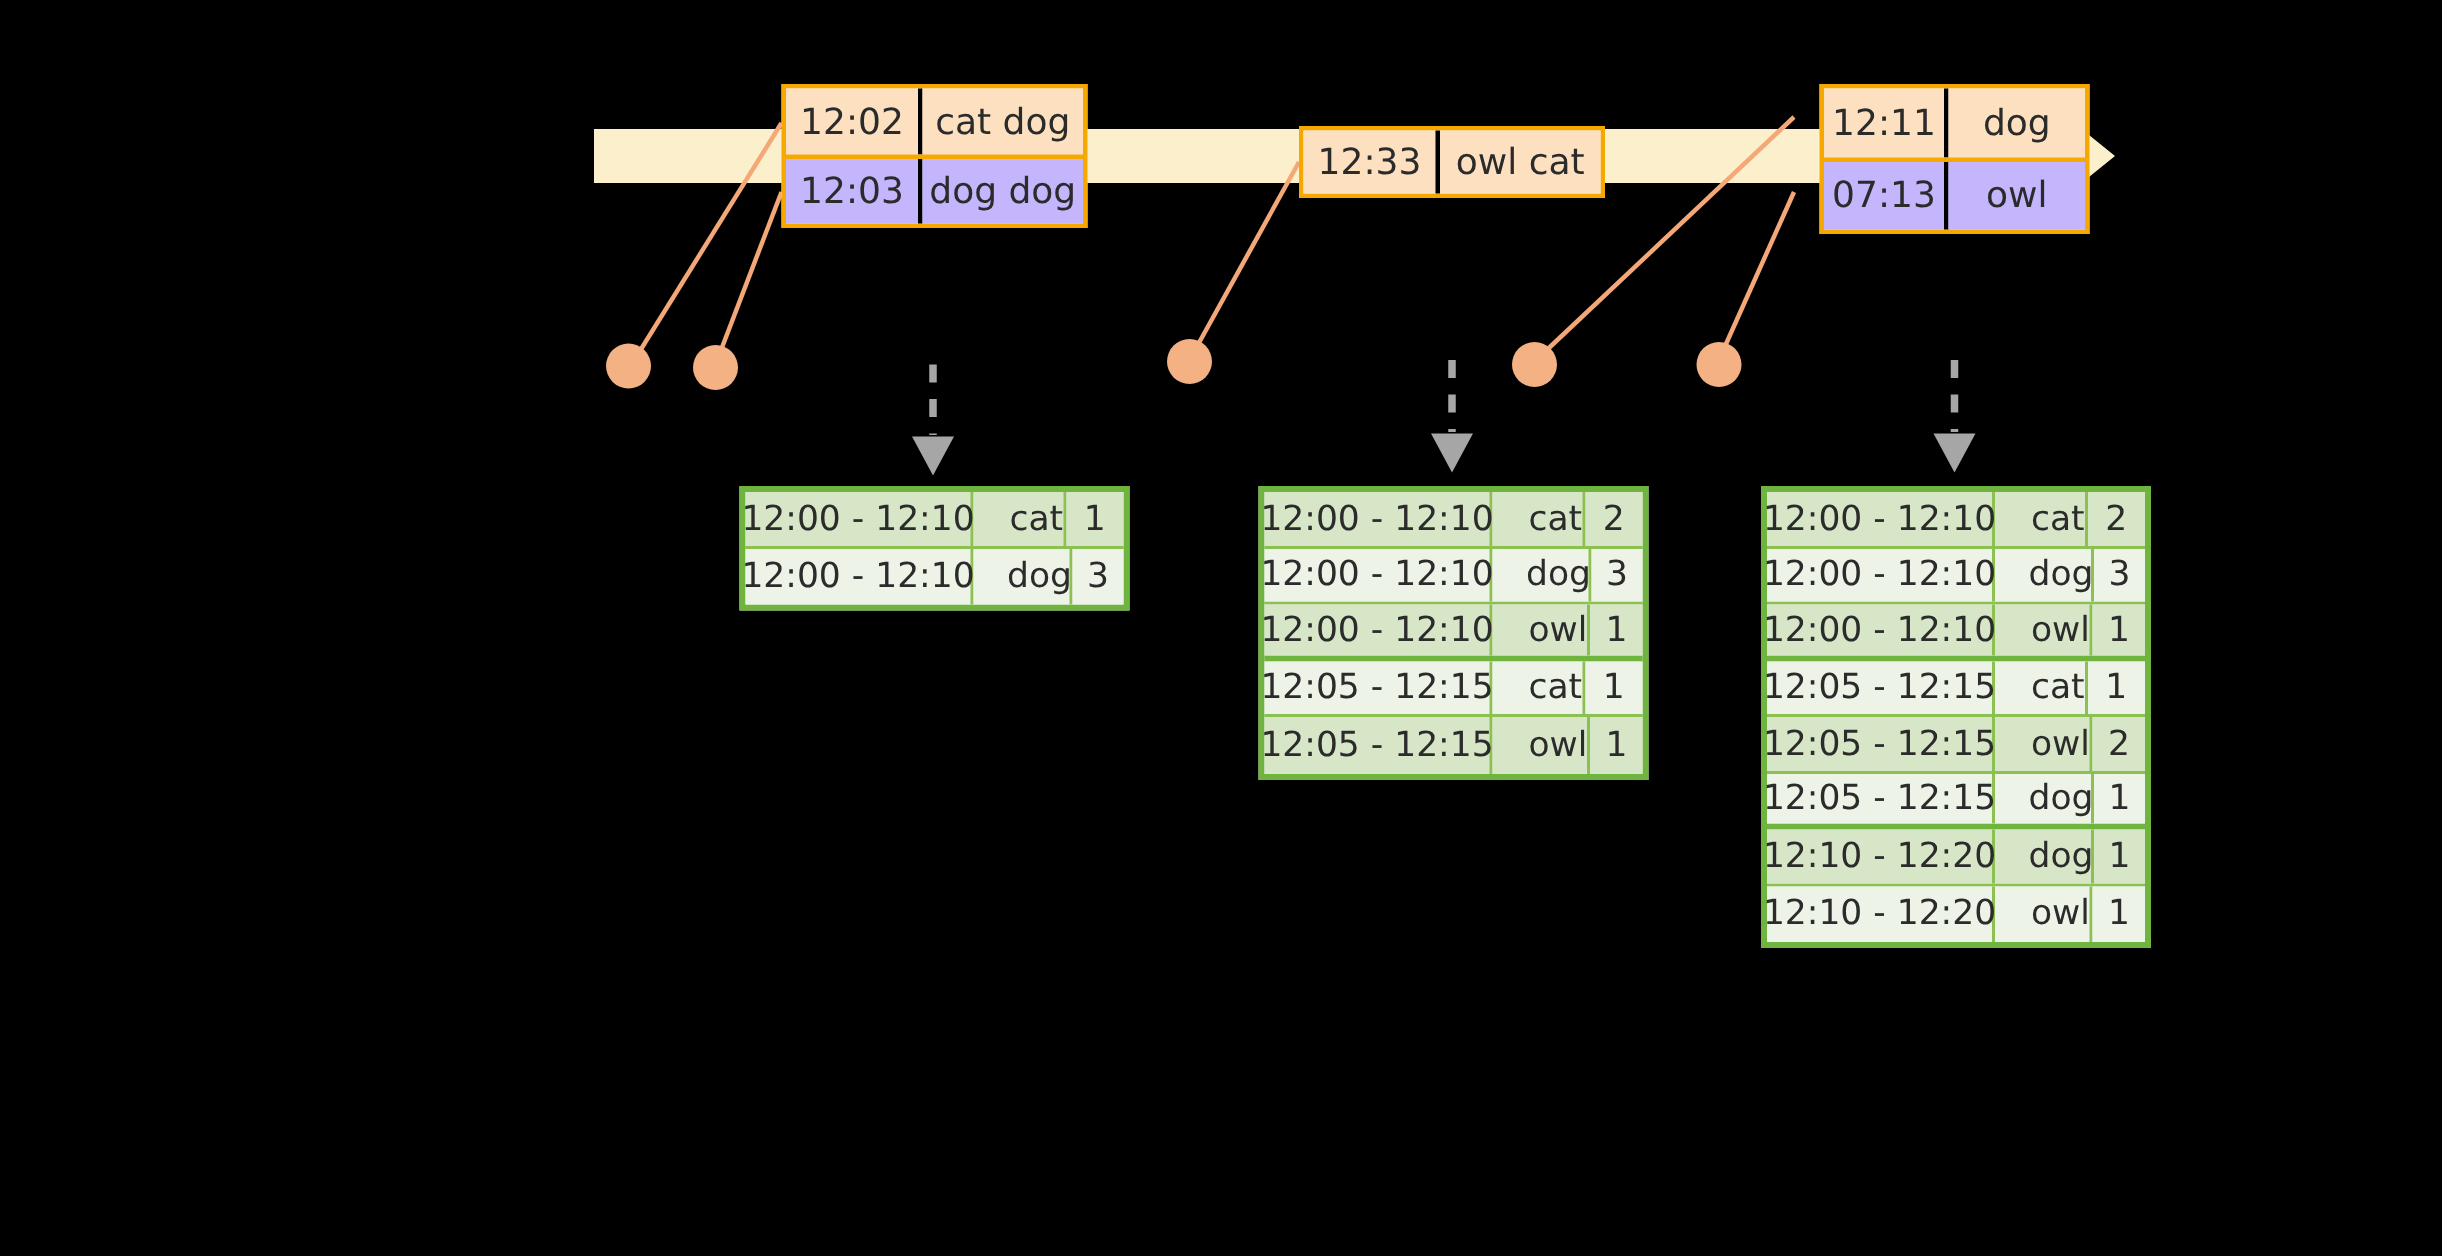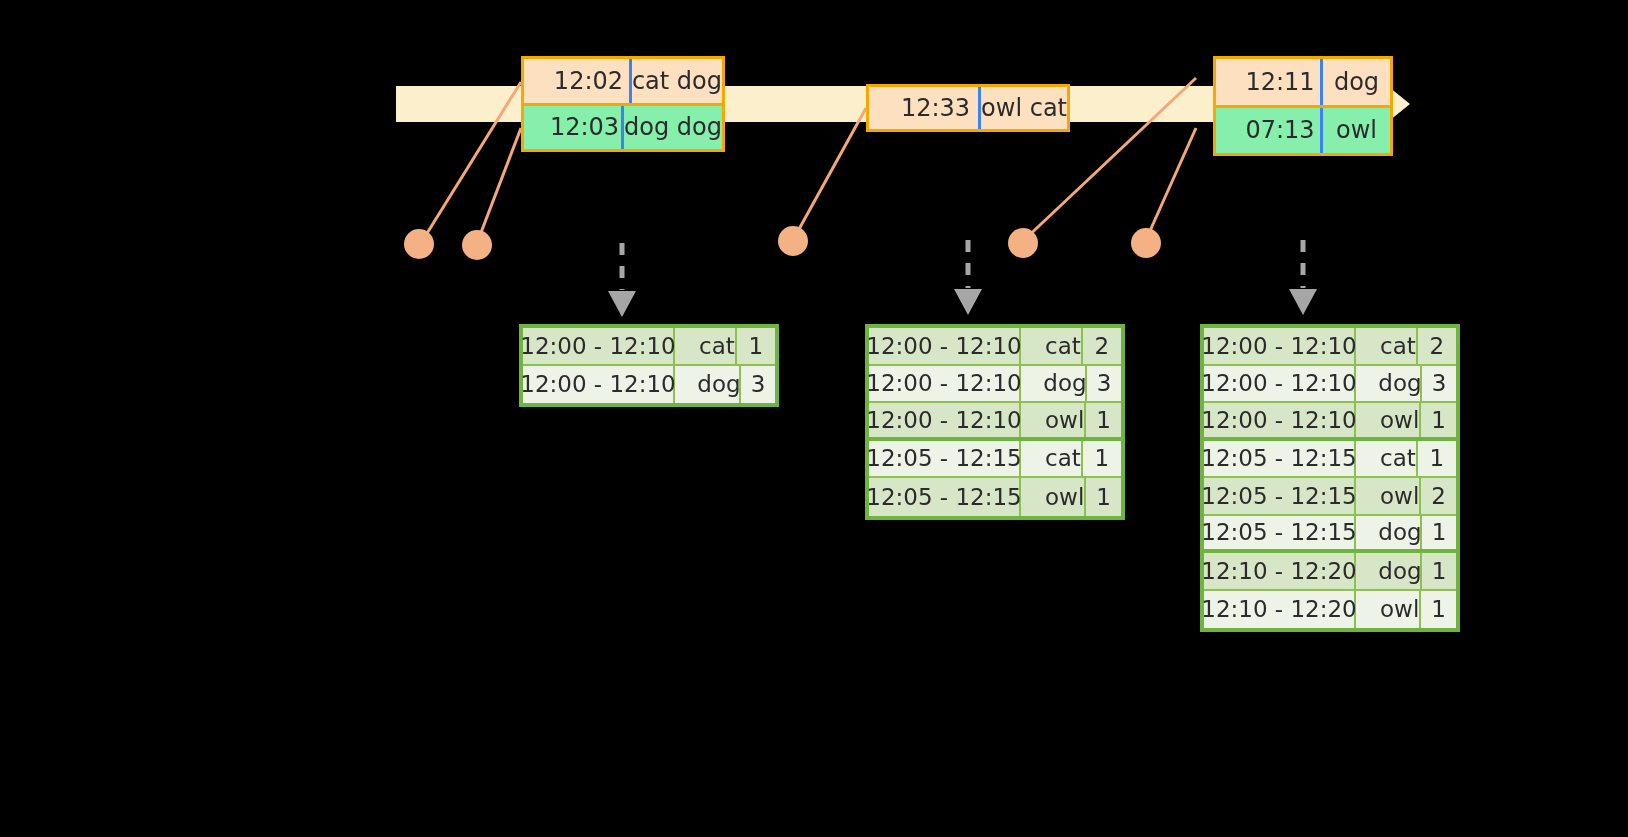--- a/index.html
+++ b/index.html
@@ -8,26 +8,26 @@
   #stage{position:absolute;left:0;top:0;width:1628px;height:837px;}
   #svg-layer{position:absolute;left:0;top:0;width:1628px;height:837px;pointer-events:none;}
 
   
   .evt-group{position:absolute;border:3px solid #F5A800;box-sizing:border-box;
              display:flex;flex-direction:column;background:#FFF3E2;z-index:5;}
   .evt-row{display:flex;flex:1;}
   .evt-row + .evt-row{border-top:3px solid #F5A800;}
   .evt-row.shade .evt-time,.evt-row.shade .evt-words{background:#FCE0C0;}
   .evt-time,.evt-words{display:flex;align-items:center;justify-content:center;
-       color:#2b2b2b;font-size:24px;background:#86efac;white-space:nowrap;}
-  .evt-time{border-right:3px solid #3b82f6;padding-left:24px;}
+       color:#2b2b2b;font-size:24px;background:#c4b5fd;white-space:nowrap;}
+  .evt-time{border-right:3px solid #000000;}
 
   
   .res-table{position:absolute;border:4px solid #6FB43F;box-sizing:border-box;
-             background:#EDF3E6;z-index:5;margin-left:26px;}
+             background:#EDF3E6;z-index:5;}
   .res-row{display:flex;border-bottom:2px solid #8CC152;box-sizing:border-box;}
   .res-row:last-child{border-bottom:none;}
   .res-row.grpend{border-bottom:4px solid #6FB43F;}
   .res-cell{display:flex;align-items:center;justify-content:center;
             color:#2b2b2b;font-size:23px;box-sizing:border-box;
             border-right:2px solid #8CC152;background:#EEF3E8;white-space:nowrap;}
   .res-cell:last-child{border-right:none;}
   .res-row.alt .res-cell{background:#D8E6C8;}
   .c-win{width:152px;}
   .c-word{width:66px;padding-left:24px;}

